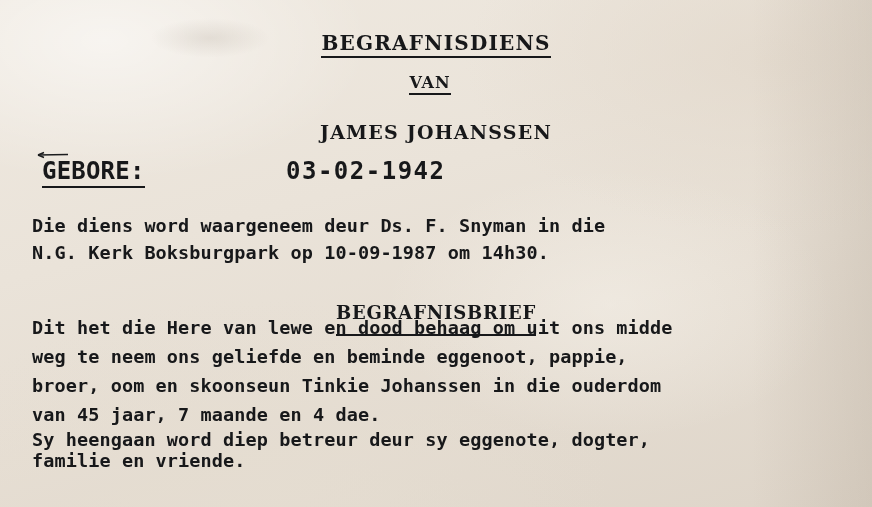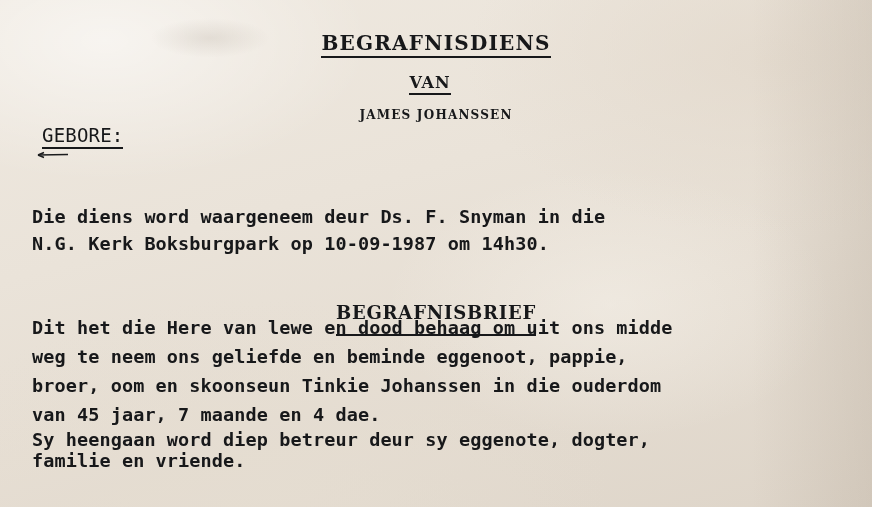--- a/index.html
+++ b/index.html
@@ -80,31 +80,32 @@
     font-size: 16px;
     letter-spacing: 1px;
   }
   .title-van span {
     border-bottom: 2px solid #17181a;
     padding-bottom: 1px;
   }
 
   .title-name {
     position: absolute;
-    top: 79px; left: 0; right: 0;
-    font-size: 12px;
+    top: 92px; left: 0; right: 0;
+    font-size: 19px;
     letter-spacing: 1.2px;
   }
 
   .field-row {
     position: absolute;
     font-family: "DejaVu Sans Mono", monospace;
-    font-size: 19px;
-    font-weight: normal;
+    font-size: 24px;
+    font-weight: bold;
     letter-spacing: 0.2px;
+    margin-top: 33px;
   }
   .field-label {
     position: absolute;
     left: 42px;
     border-bottom: 2px solid #17181a;
     padding-bottom: 1px;
   }
   .field-value {
     position: absolute;
     left: 286px;
@@ -119,21 +120,21 @@
     left: 32px;
     right: 24px;
     font-family: "DejaVu Sans Mono", monospace;
     font-size: 18.5px;
     line-height: 27px;
     font-weight: bold;
     letter-spacing: 0.1px;
     white-space: pre-wrap;
   }
 
-  .para-diens { top: 203px; }
+  .para-diens { top: 212px; }
 
   .title-brief {
     position: absolute;
     top: 273px; left: 0; right: 0;
     font-size: 18px;
     letter-spacing: 0.8px;
   }
   .title-brief span {
     border-bottom: 2px solid #17181a;
     padding-bottom: 11px;
@@ -164,20 +165,21 @@
     </div>
 
     <div class="title-van center t-heading">
       <span>VAN</span>
     </div>
 
     <div class="title-name center t-heading">JAMES JOHANSSEN</div>
 
     <div class="field-row row-gebore">
       <span class="field-label">GEBORE:</span>
+      <span class="field-value">03-02-1942</span>
     </div>
 
     <svg class="stray-mark" viewBox="0 0 34 8">
       <path d="M2 4 L32 3.5" stroke="#1b1c1e" stroke-width="1.6" fill="none"></path>
       <path d="M2 4 L8 1.5 M2 4 L8 6.5" stroke="#1b1c1e" stroke-width="1.6" fill="none"></path>
     </svg>
 
     <div class="field-row row-oorlede">
     </div>
 

